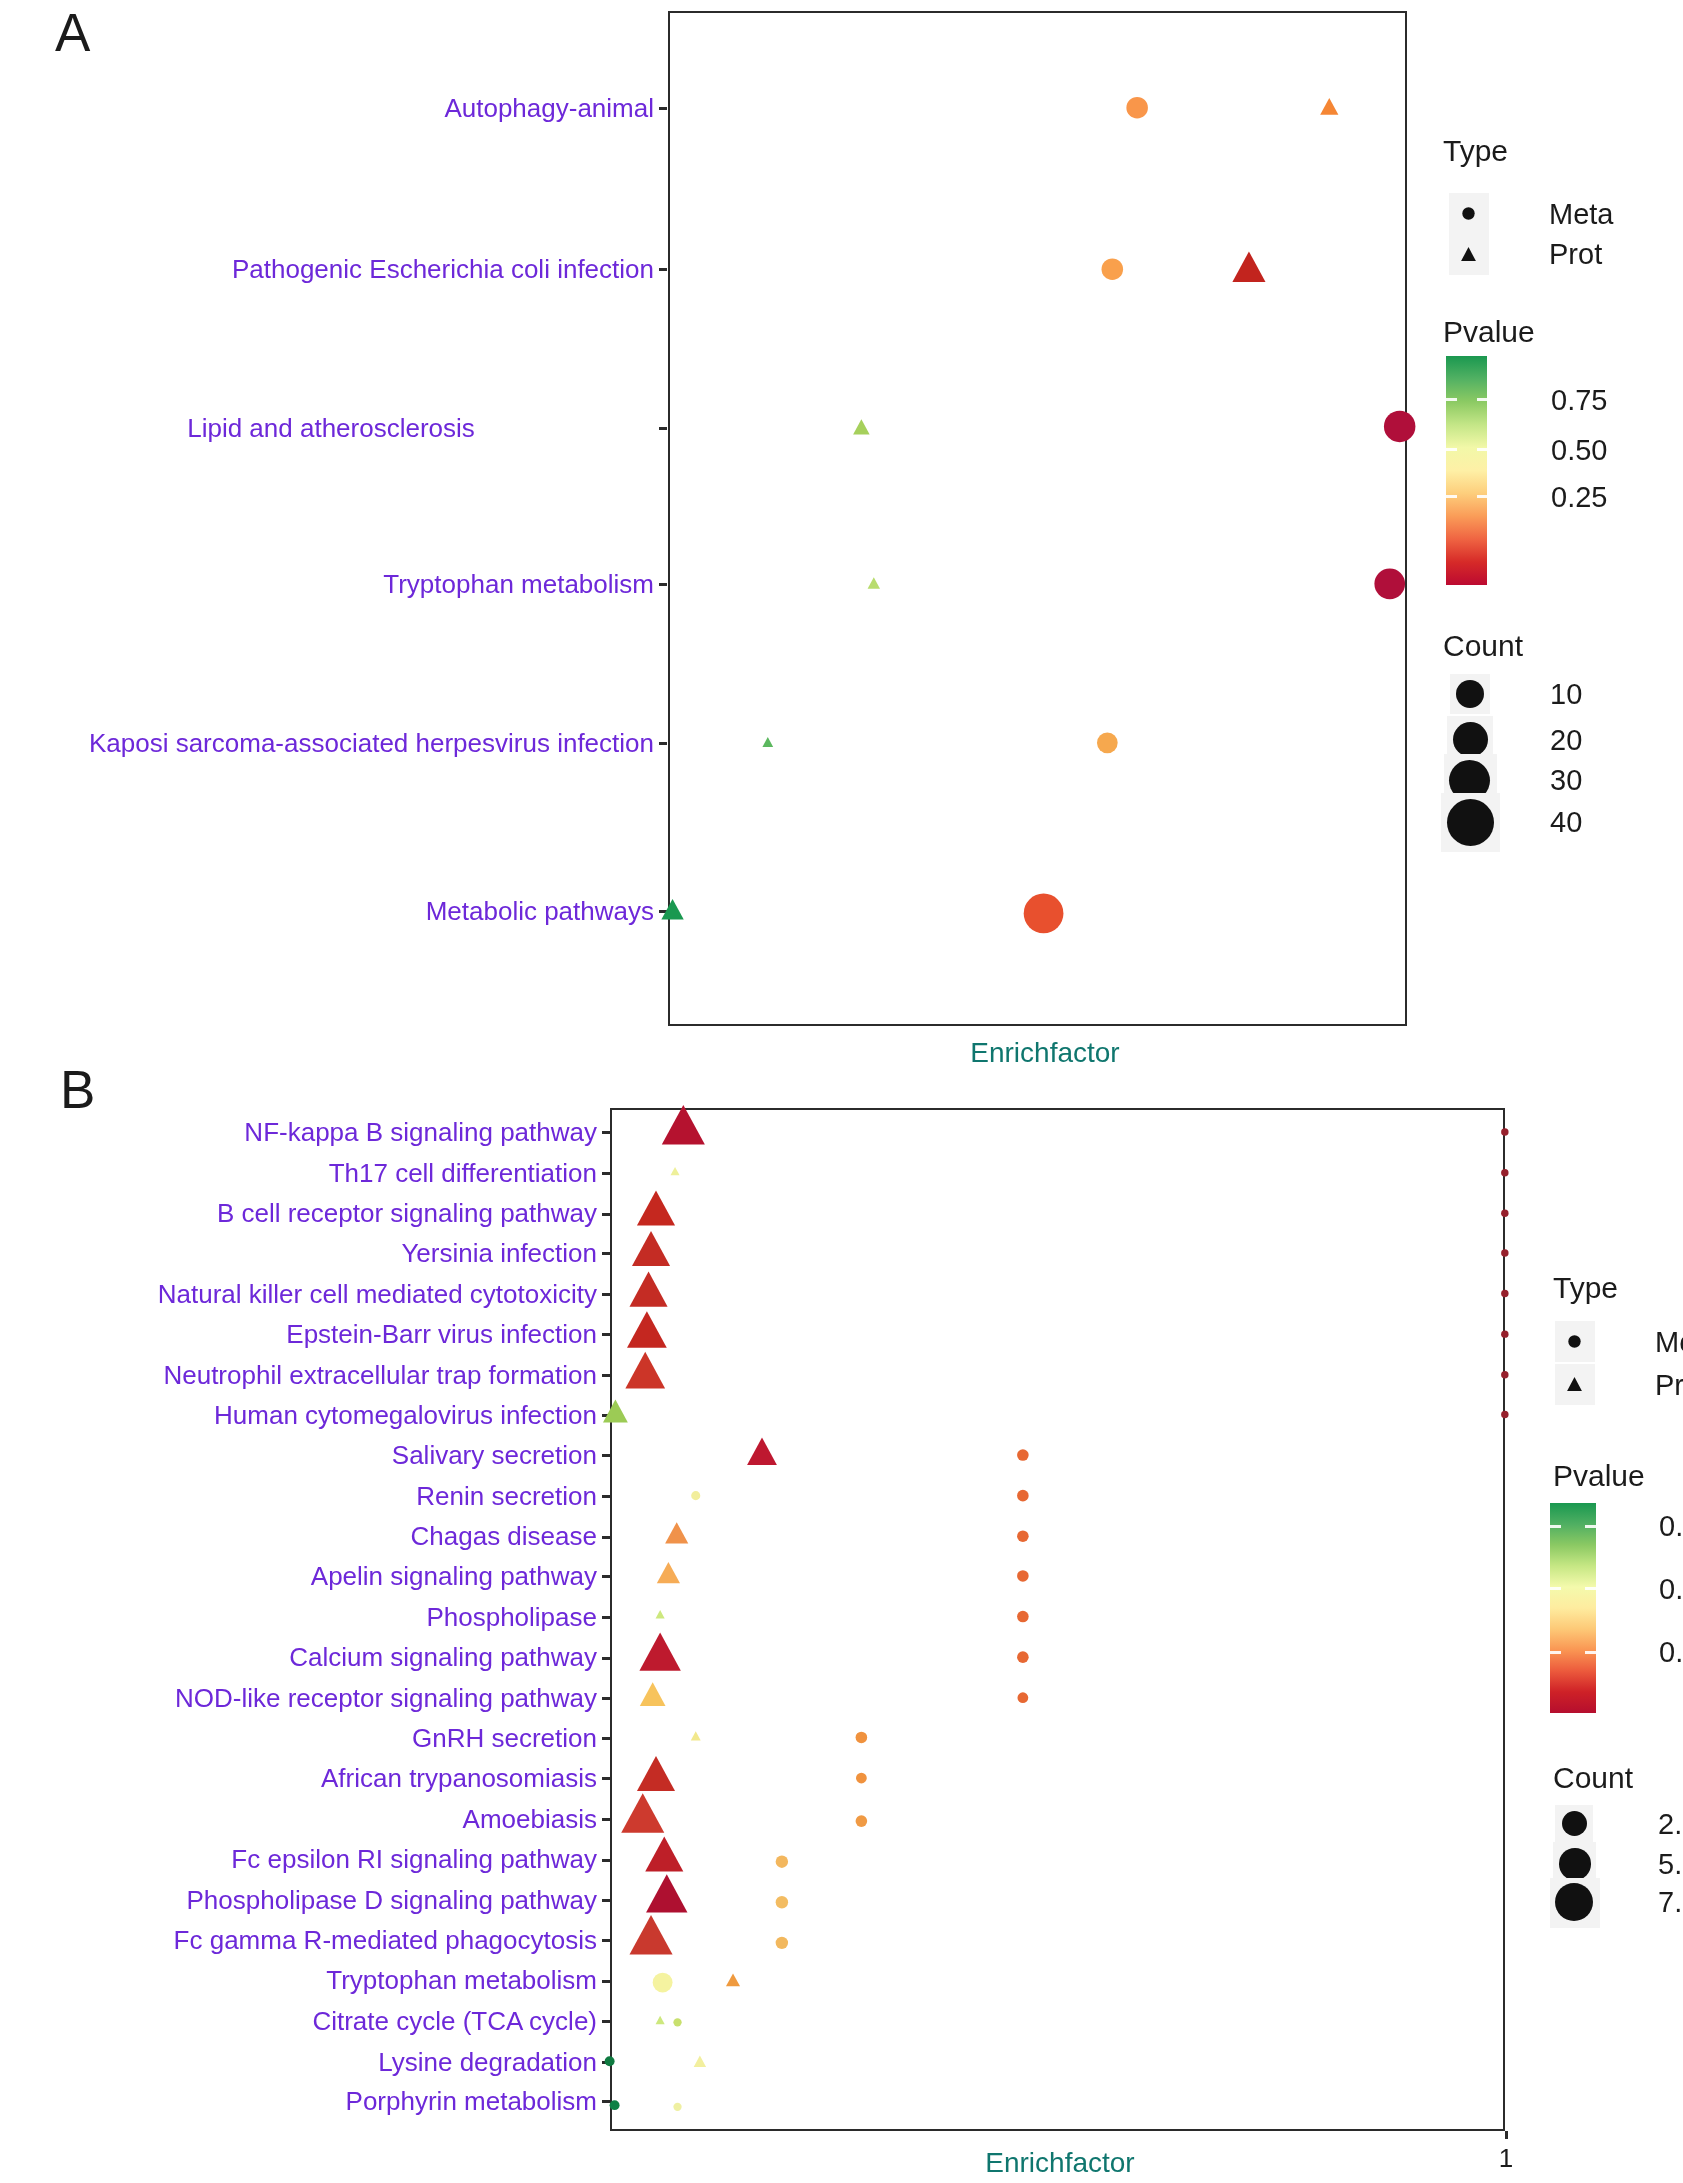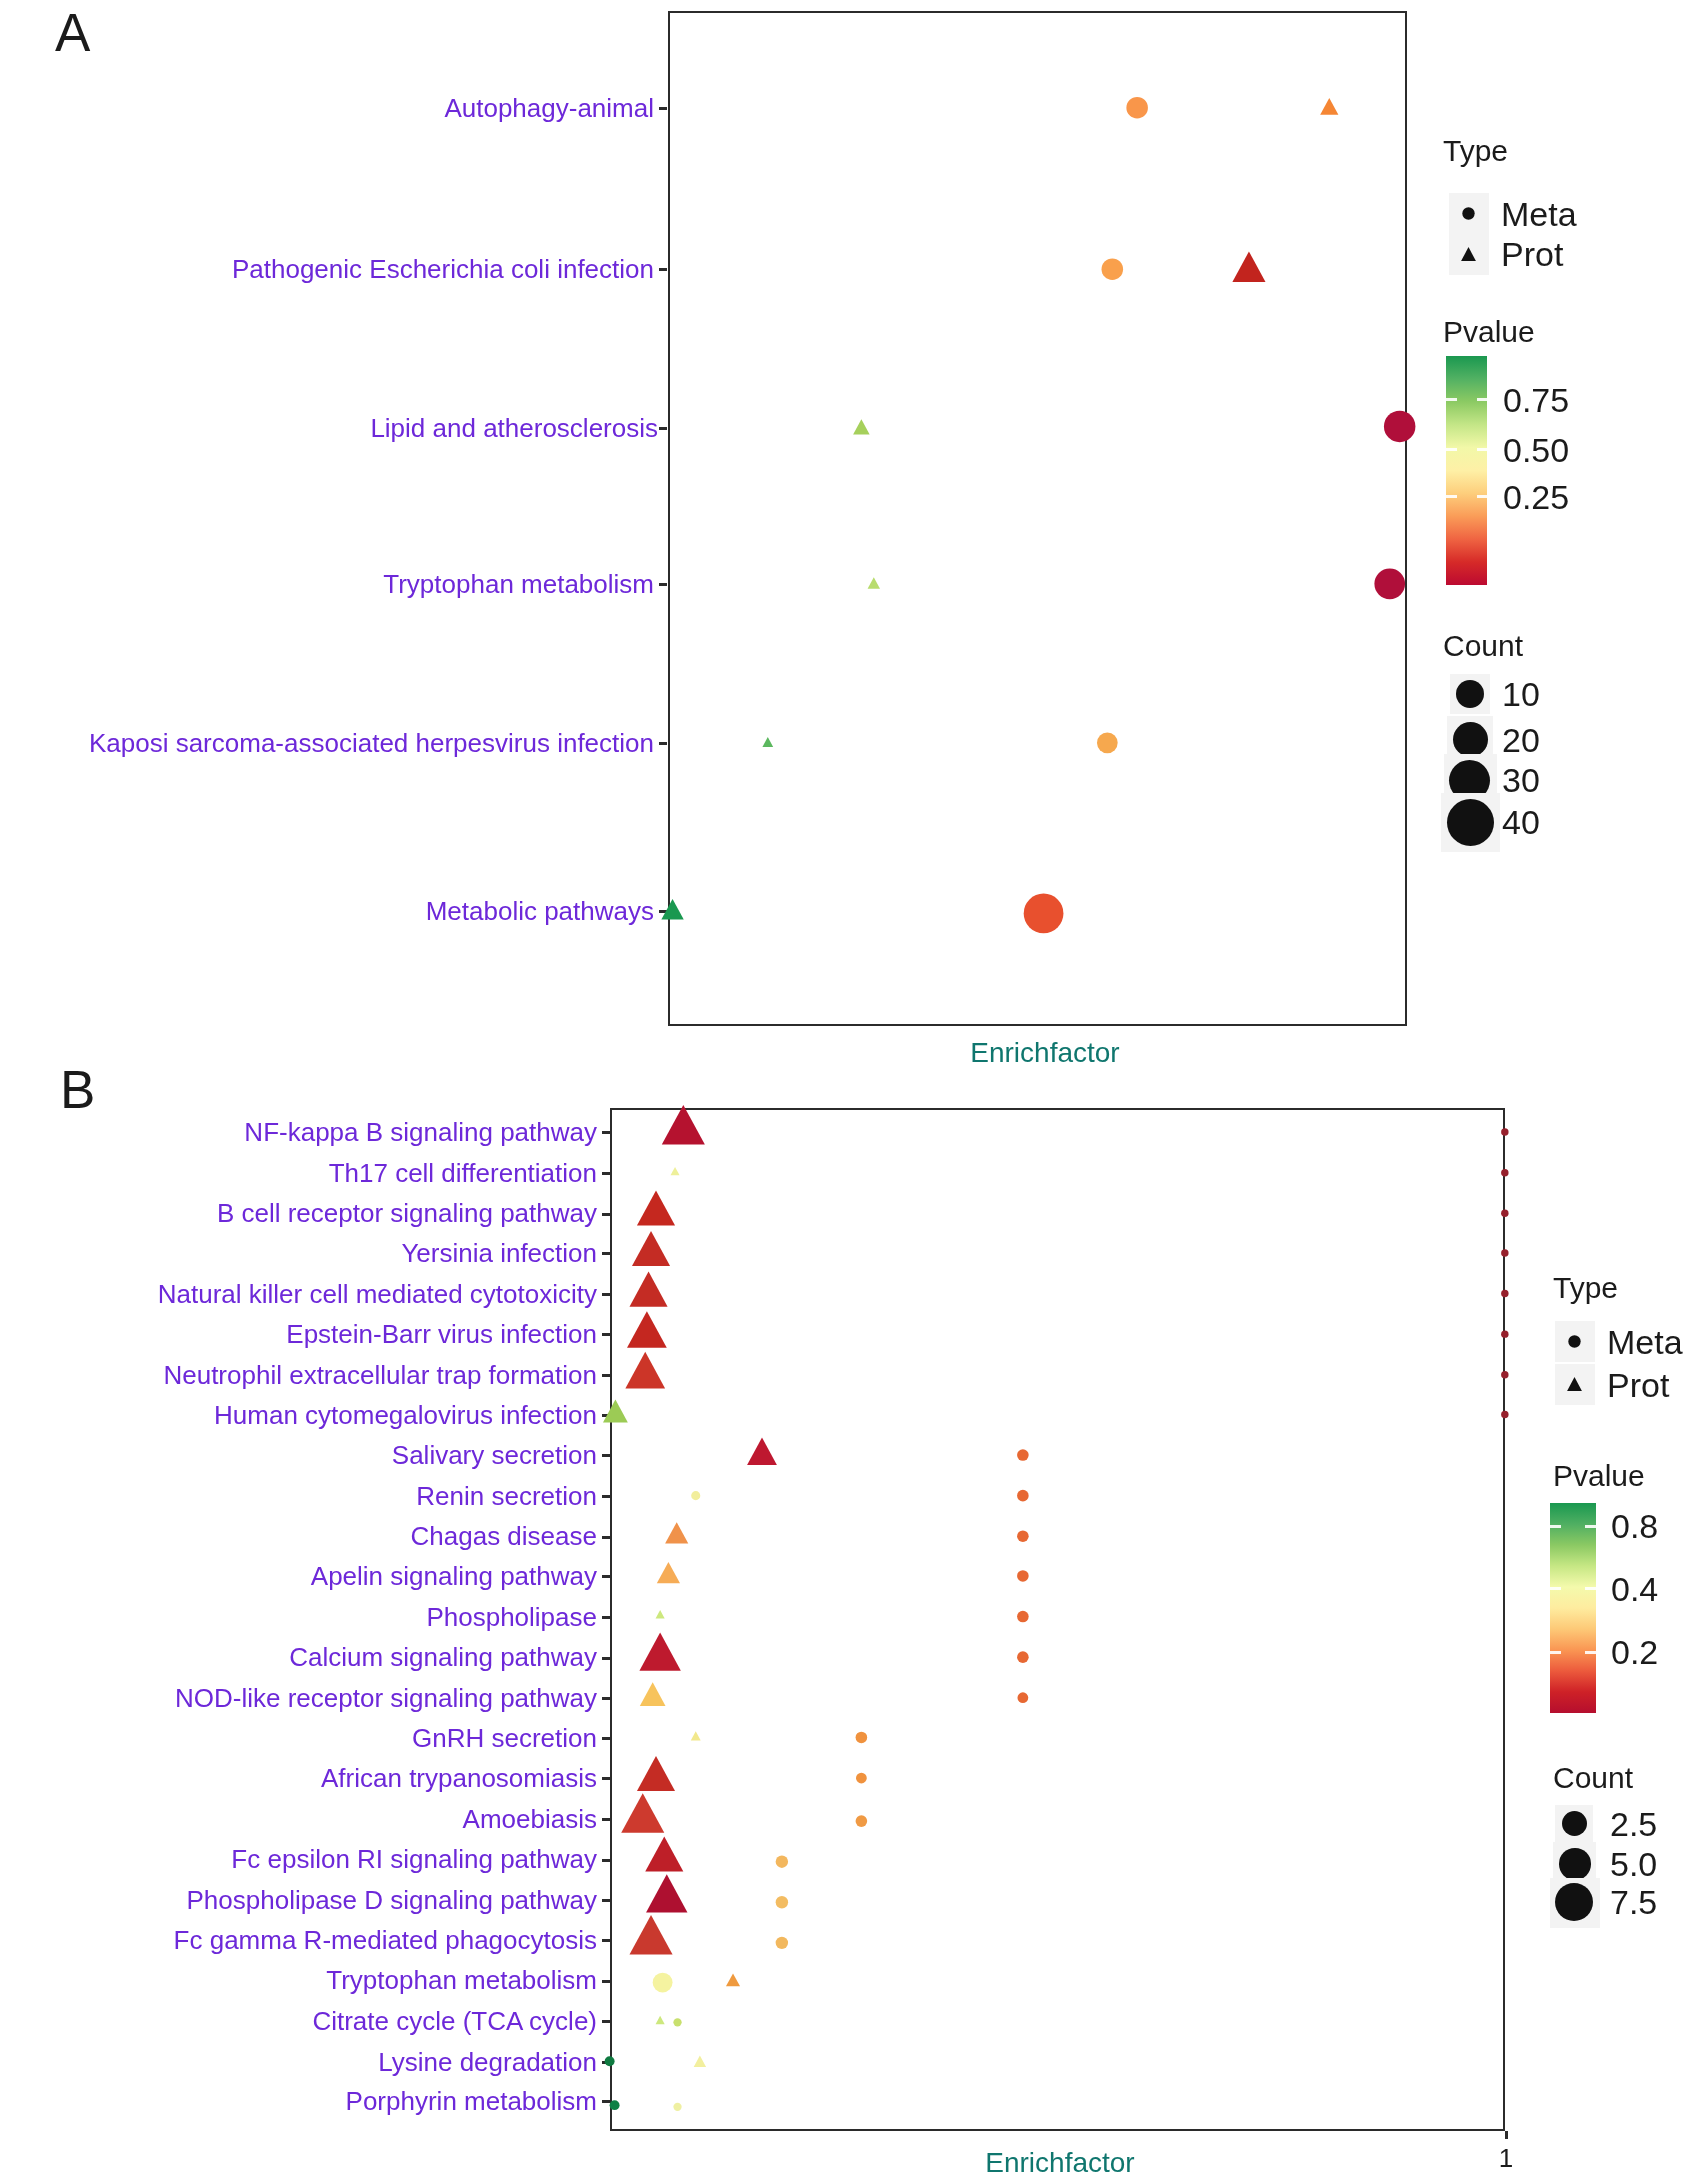--- a/index.html
+++ b/index.html
@@ -6,40 +6,40 @@
   .page{position:relative;background:#ffffff;font-family:"Liberation Sans",sans-serif;color:#1b1b1b;overflow:hidden;}
   .abs{position:absolute;}
   .nowrap{white-space:nowrap;}
   .panel-letter{font-size:53px;font-weight:400;color:#1b1b1b;}
   .plot-border{border:2.5px solid #2b2b2b;box-sizing:border-box;background:transparent;}
   .cat-label{font-size:26px;text-align:right;transform:translateY(-50%);color:#6d28d9;}
   .axis-title{font-size:28px;transform:translateX(-50%);color:#0f766e;}
   .tick-mark{background:#2b2b2b;}
   .tick-label{font-size:26px;transform:translate(-50%,0);}
   .legend-title{font-size:30px;color:#1b1b1b;}
-  .legend-item-label{font-size:34px;transform:translateY(-50%);}
+  .legend-item-label{font-size:29px;transform:translateY(-50%);margin-left:48px;}
   .key-box{background:#f3f3f3;}
   .marker-svg{position:absolute;left:0;top:0;overflow:visible;pointer-events:none;}
   .colorbar{position:absolute;}
   .cb-dash{position:absolute;background:#ffffff;height:3.3px;width:10.8px;opacity:.9;}
   .count-dot{position:absolute;background:#111111;border-radius:50%;}
   .type-sym{position:absolute;}
 </style>
 </head>
 <body>
 
 <div class="page" id="figure" style="width: 1683px; height: 2183px; background: rgb(255, 255, 255);">
   <section>
       <div class="abs panel-letter nowrap" style="left: 55px; top: 1.7px;">A</div>
       <div class="abs plot-border" style="left: 668px; top: 10.8px; width: 739px; height: 1015px;"></div>
       <div class="abs cat-label nowrap" style="left: 0px; top: 108px; width: 654px;">Autophagy-animal</div>
       <div class="abs tick-mark" style="left: 659px; top: 107px; width: 8.3px; height: 2.5px;"></div>
       <div class="abs cat-label nowrap" style="left: 0px; top: 269px; width: 654px;">Pathogenic Escherichia coli infection</div>
       <div class="abs tick-mark" style="left: 659px; top: 268px; width: 8.3px; height: 2.5px;"></div>
-      <div class="abs cat-label nowrap" style="left: 4px; top: 428px; width: 654px;">Lipid and atherosclerosis</div>
+      <div class="abs cat-label nowrap" style="left: 4px; top: 428px; width: 654px; text-align: center;">Lipid and atherosclerosis</div>
       <div class="abs tick-mark" style="left: 659px; top: 427px; width: 8.3px; height: 2.5px;"></div>
       <div class="abs cat-label nowrap" style="left: 0px; top: 584px; width: 654px;">Tryptophan metabolism</div>
       <div class="abs tick-mark" style="left: 659px; top: 583px; width: 8.3px; height: 2.5px;"></div>
       <div class="abs cat-label nowrap" style="left: 0px; top: 743px; width: 654px;">Kaposi sarcoma-associated herpesvirus infection</div>
       <div class="abs tick-mark" style="left: 659px; top: 742px; width: 8.3px; height: 2.5px;"></div>
       <div class="abs cat-label nowrap" style="left: 0px; top: 911px; width: 654px;">Metabolic pathways</div>
       <div class="abs tick-mark" style="left: 659px; top: 910px; width: 8.3px; height: 2.5px;"></div>
       <div class="abs axis-title nowrap" style="left: 1045px; top: 1037px;">Enrichfactor</div>
       <svg class="marker-svg" width="1683" height="2183" viewBox="0 0 2032 2636">
         <circle cx="1373" cy="130" r="13" fill="#F9964A"></circle>

